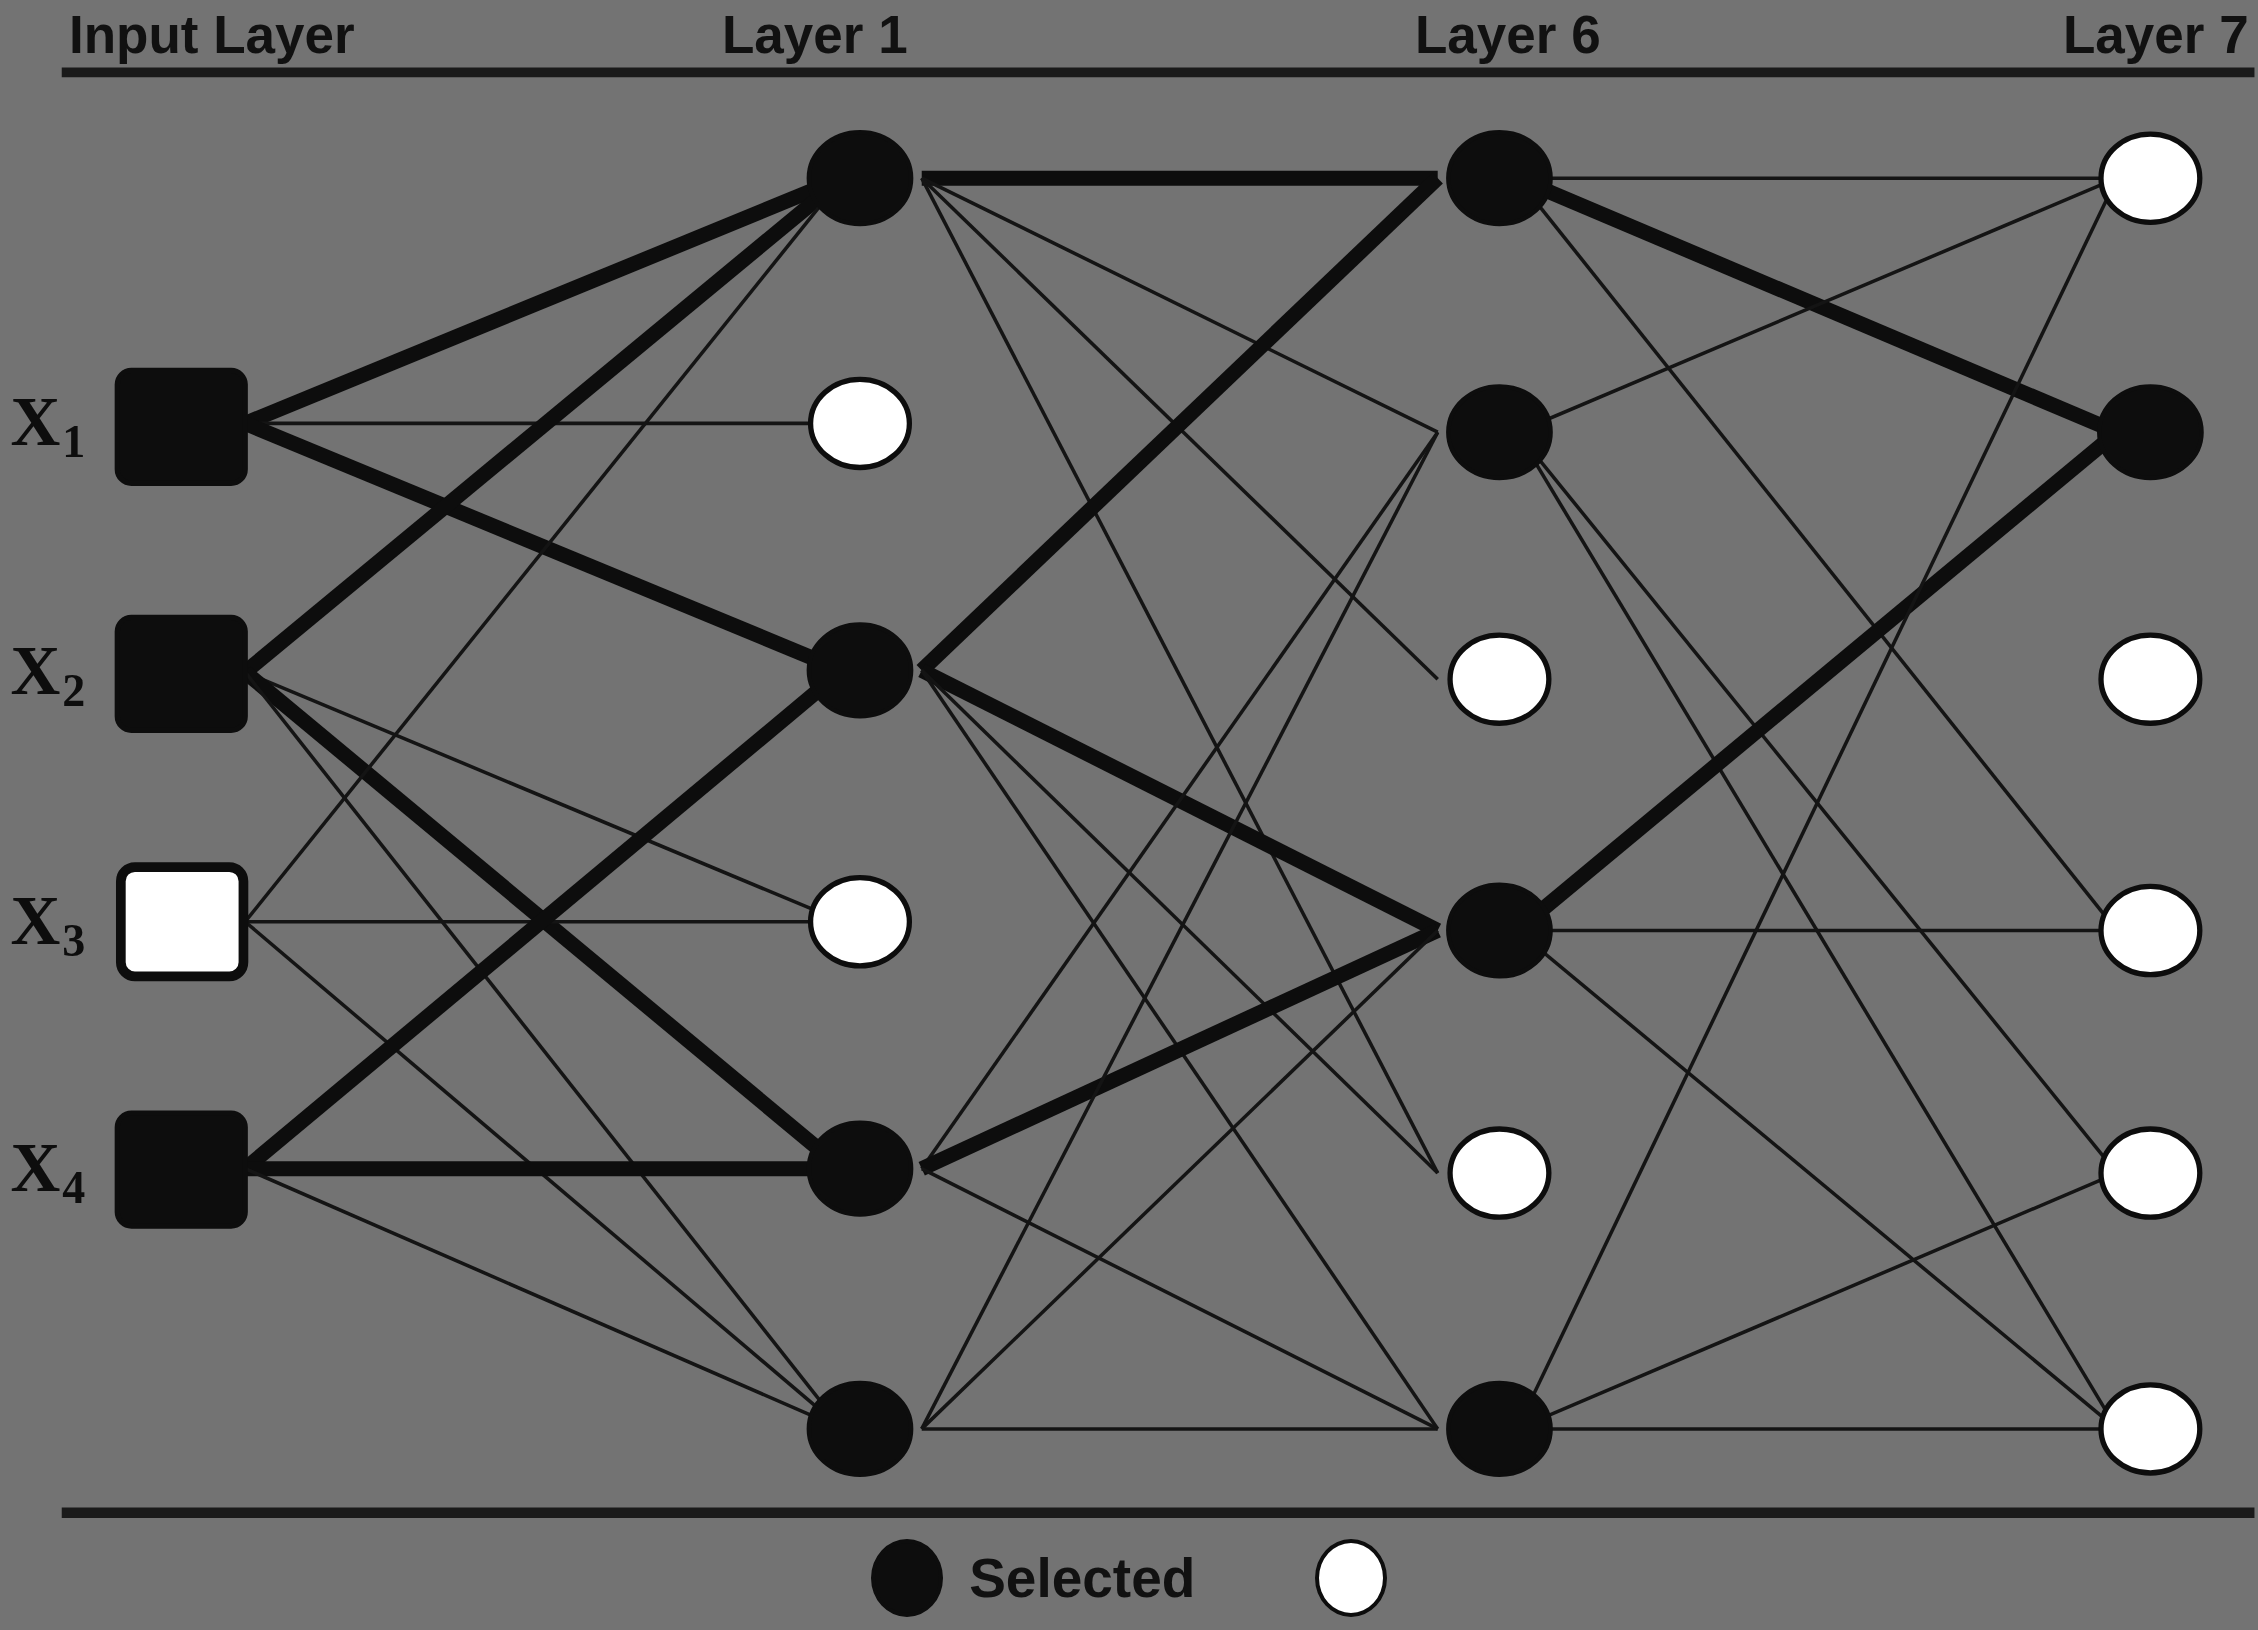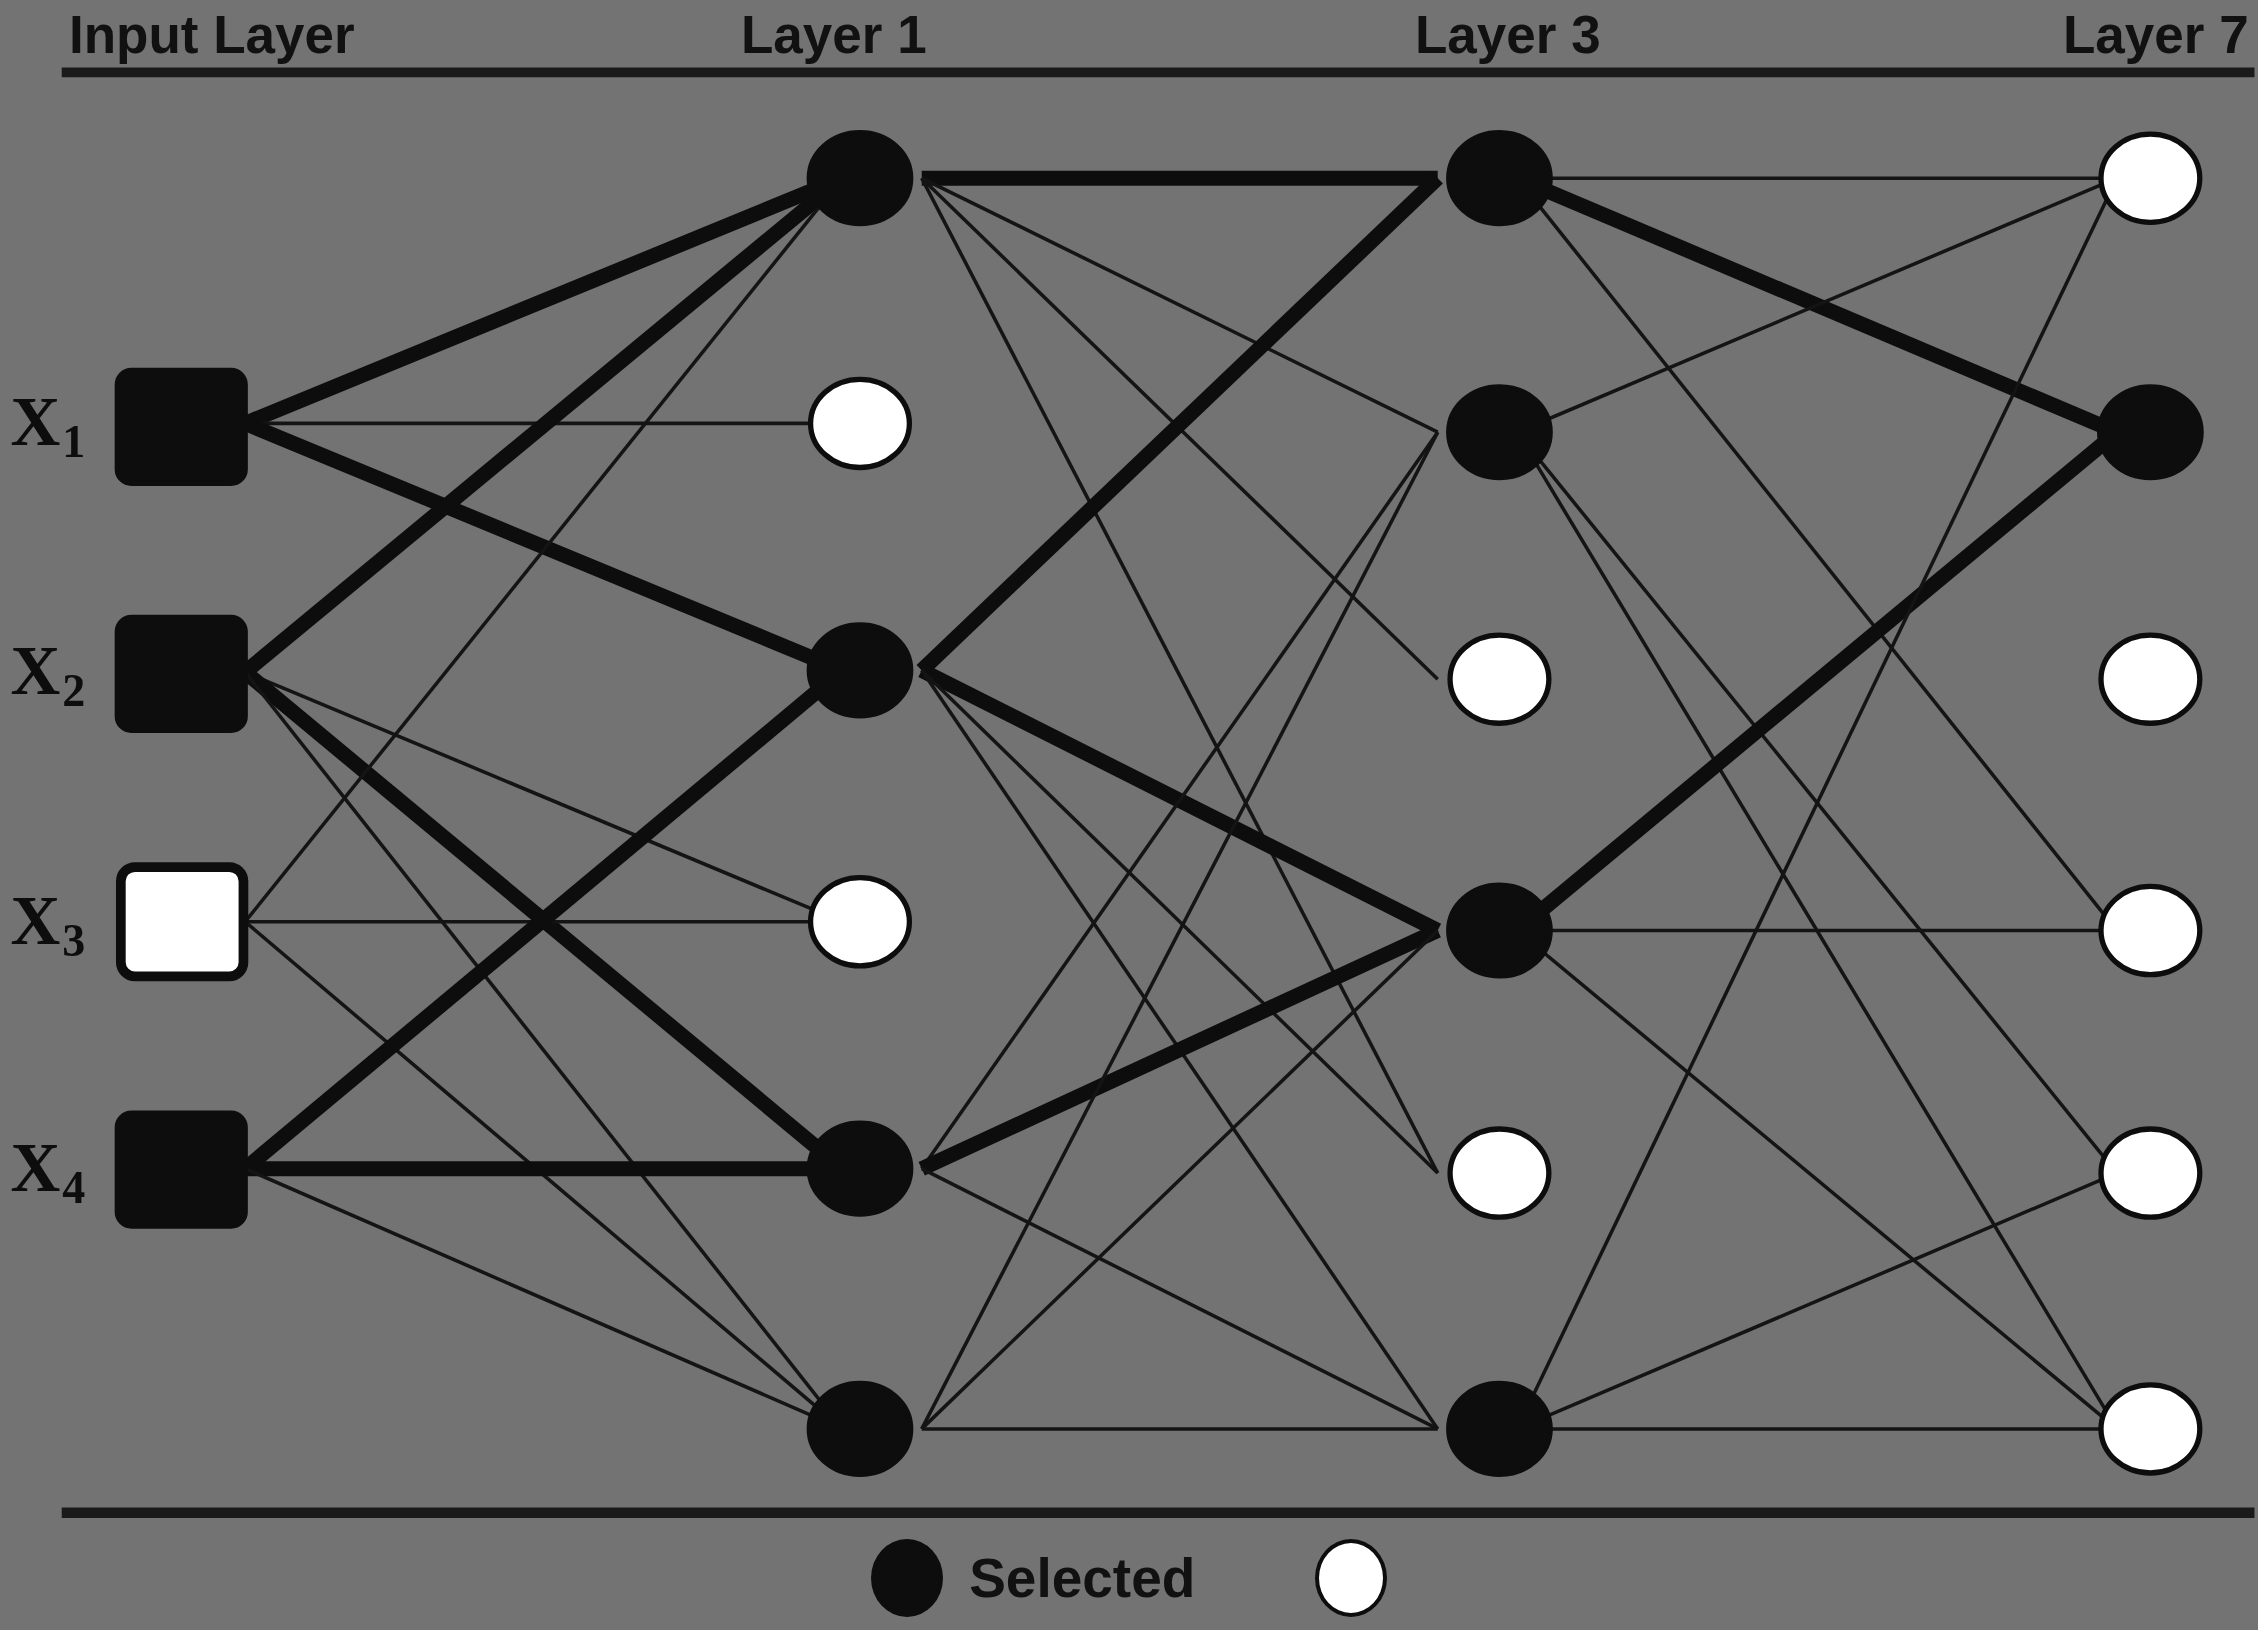--- a/index.html
+++ b/index.html
@@ -24,21 +24,21 @@
     position: absolute;
     top: 7px;
     font-family: "Liberation Sans", sans-serif;
     font-weight: bold;
     font-size: 53px;
     line-height: 55px;
     color: #111111;
     white-space: nowrap;
   }
   .col-header.h-input { left: 69px;  }
-  .col-header.h-l1    { left: 741px; }
+  .col-header.h-l1    { left: 722px; }
   .col-header.h-l2    { left: 1415px; }
   .col-header.h-l3    { left: 2063px; }
 
   
   .xlabel {
     position: absolute;
     font-family: "Liberation Serif", serif;
     font-weight: bold;
     font-size: 69px;
     line-height: 87px;
@@ -104,21 +104,21 @@
   .inbox-filled{ fill: #0d0d0d; stroke: #0d0d0d; stroke-width: 6; }
   .inbox-open  { fill: #ffffff; stroke: #0d0d0d; stroke-width: 11; }
 </style>
 </head>
 <body>
 
 <div id="figure">
 
   <div class="col-header h-input">Input Layer</div>
   <div class="col-header h-l1">Layer 1</div>
-  <div class="col-header h-l2">Layer 3</div>
+  <div class="col-header h-l2">Layer 6</div>
   <div class="col-header h-l3">Layer 7</div>
 
   <div class="xlabel" style="left:10.6px; top:379px;">
     <span>X</span><sub>1</sub>
   </div>
   <div class="xlabel" style="left:10.6px; top:628px;">
     <span>X</span><sub>2</sub>
   </div>
   <div class="xlabel" style="left:10.6px; top:878px;">
     <span>X</span><sub>3</sub>

